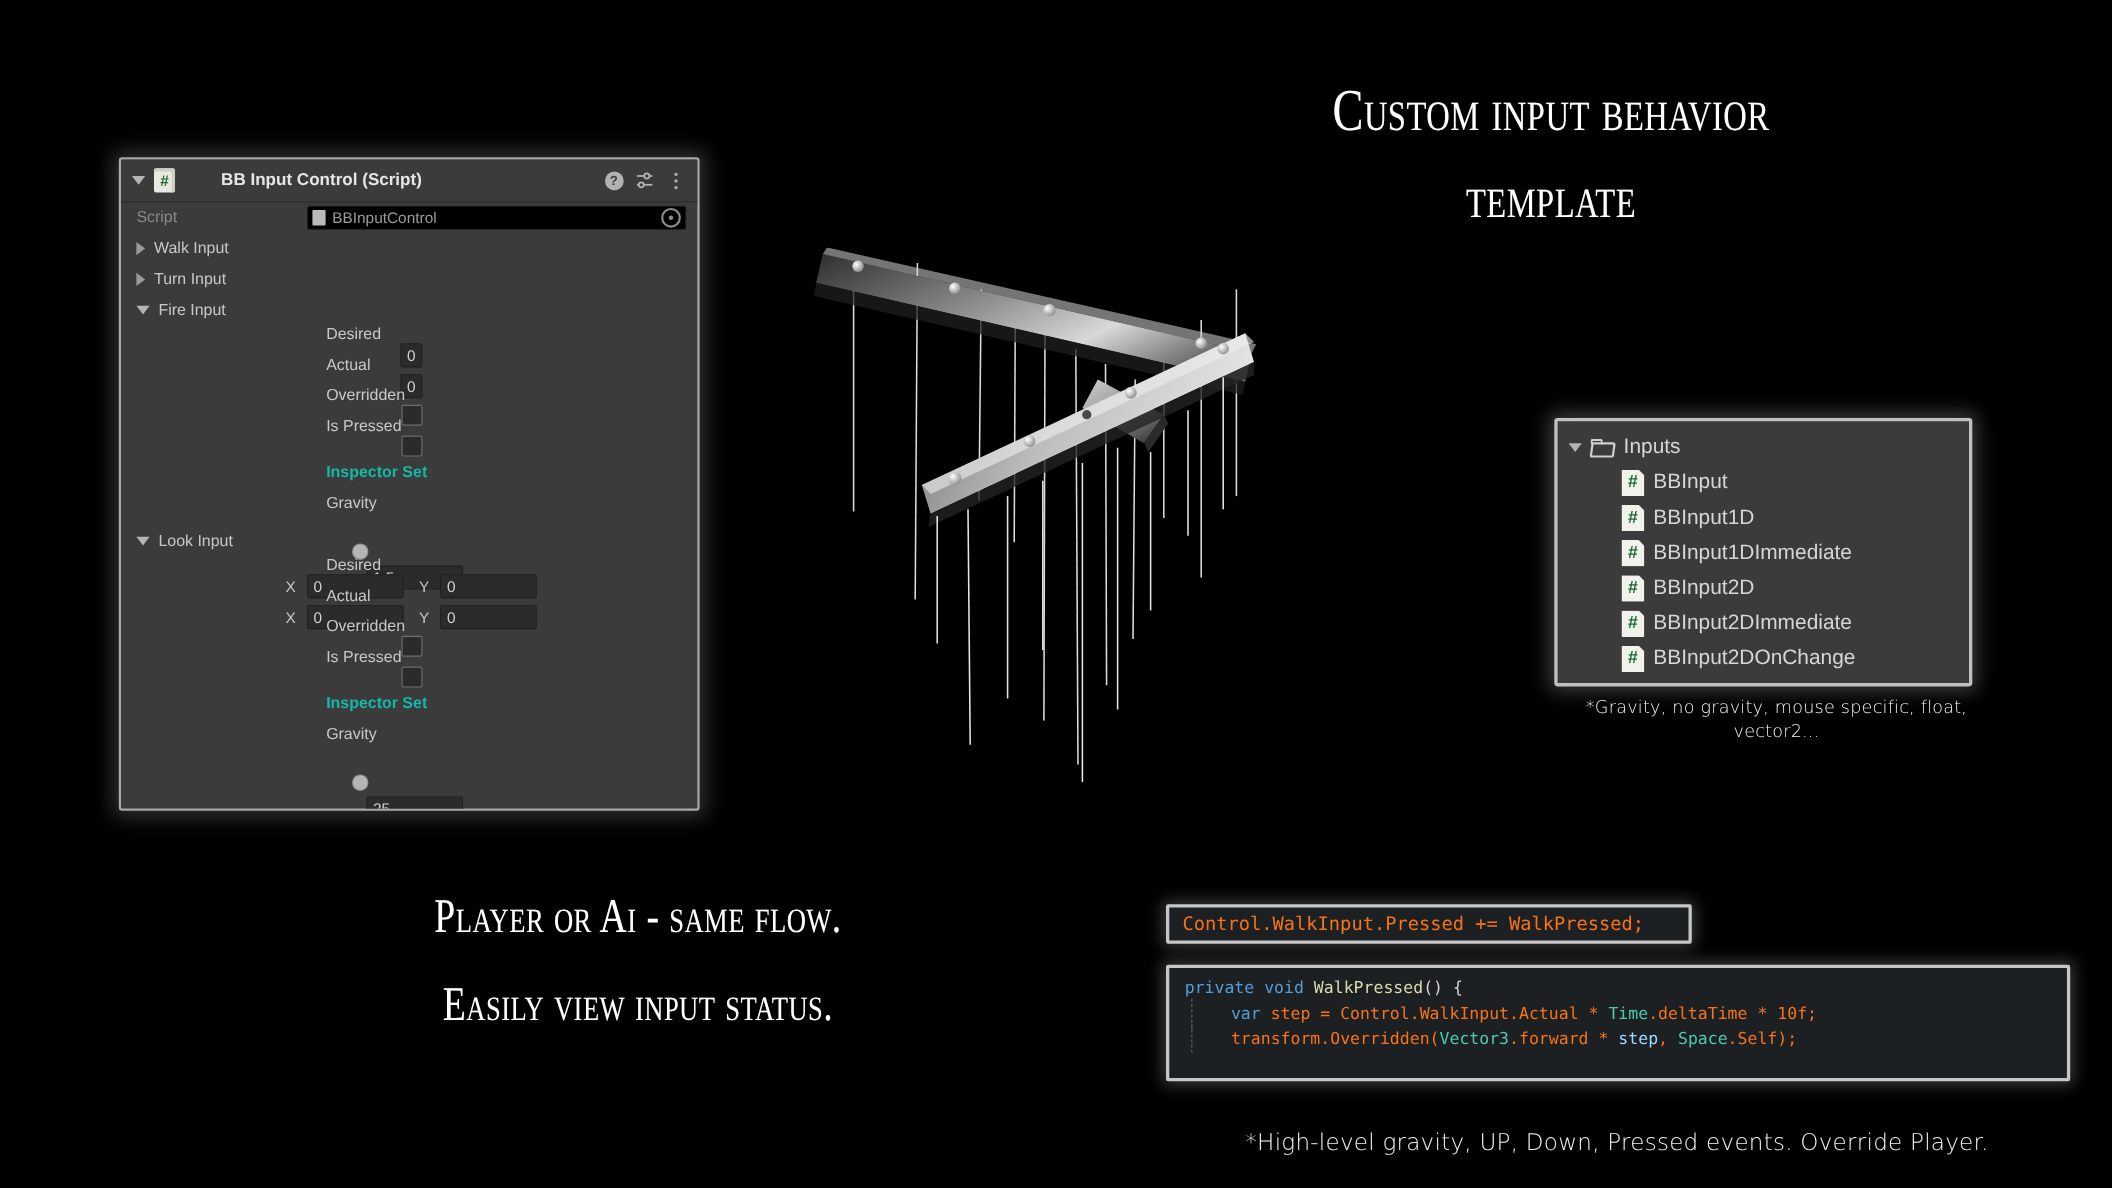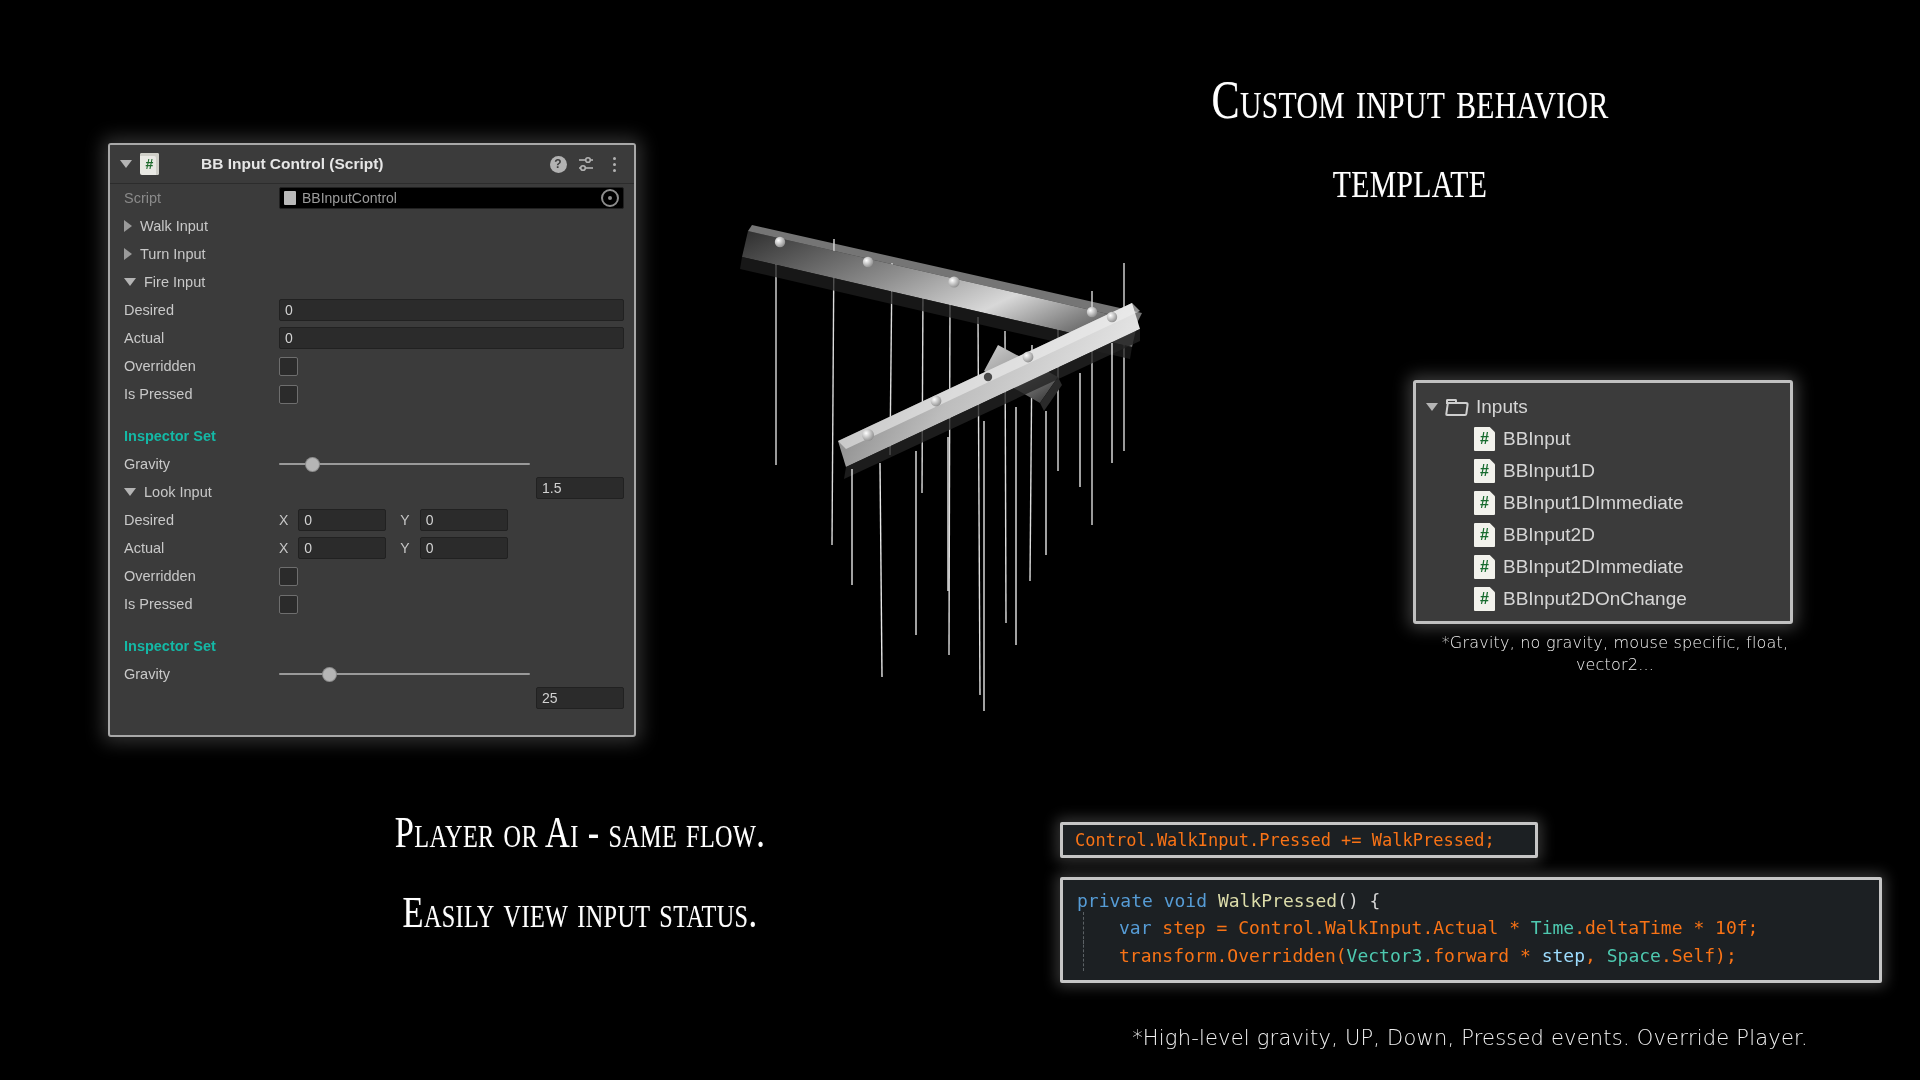--- a/index.html
+++ b/index.html
@@ -89,21 +89,21 @@
     font-size:12px;font-weight:bold;display:flex;align-items:center;justify-content:center;
   }
   .kebab{display:flex;flex-direction:column;gap:3px;align-items:center;}
   .kebab i{width:3px;height:3px;border-radius:50%;background:#c7c7c7;display:block;}
 
   .row{display:flex;align-items:center;height:28px;padding:0 10px 0 14px;}
   .row .lbl{color:#c8c8c8;font-size:14.5px;white-space:nowrap;}
   .row .lbl.dim{color:#8a8a8a;}
   .row .lbl.bold{font-weight:bold;color:#14b8a6;}
   .indent-0{padding-left:14px;}
-  .indent-1{}
+  .indent-1{flex-direction:column;}
   .label-col{width:155px;flex:0 0 auto;display:flex;align-items:center;gap:6px;}
   .field-col{flex:1 1 auto;display:flex;align-items:center;gap:6px;}
 
   .objfield{
     flex:1 1 auto;height:20px;background:#000000;border:1px solid #212121;border-radius:2px;
     display:flex;align-items:center;gap:6px;padding:0 4px;color:#9b9b9b;font-size:14px;
   }
   .objfield .mini{
     width:12px;height:14px;background:#b9b9b9;border-radius:1px;flex:0 0 auto;
   }
@@ -170,21 +170,21 @@
     box-shadow:0 0 14px 4px rgba(255,255,255,.2);
     font-family:"DejaVu Sans Mono","Liberation Mono",monospace;
     box-sizing:border-box;
   }
   #code-one-liner{
     left:1060px;top:822px;width:478px;height:36px;
     padding:0 12px;display:flex;align-items:center;font-size:17px;white-space:nowrap;
   }
   #code-block{
     left:1060px;top:877px;width:822px;height:106px;
-    padding:7px 0 7px 14px;font-size:18px;line-height:1.52;
+    padding:7px 0 7px 14px;font-size:15px;line-height:1.52;
   }
   #code-block .line{white-space:nowrap;}
   #code-block .line.ind{padding-left:42px;position:relative;}
   #code-block .line.ind:before{
     content:"";position:absolute;left:6px;top:-2px;bottom:-2px;width:1px;
     border-left:1px dashed #5b6165;
   }
   .k-kw{color:#569cd6;}       
   .k-type{color:#4ec9b0;}     
   .k-fn{color:#dcdcaa;}       

